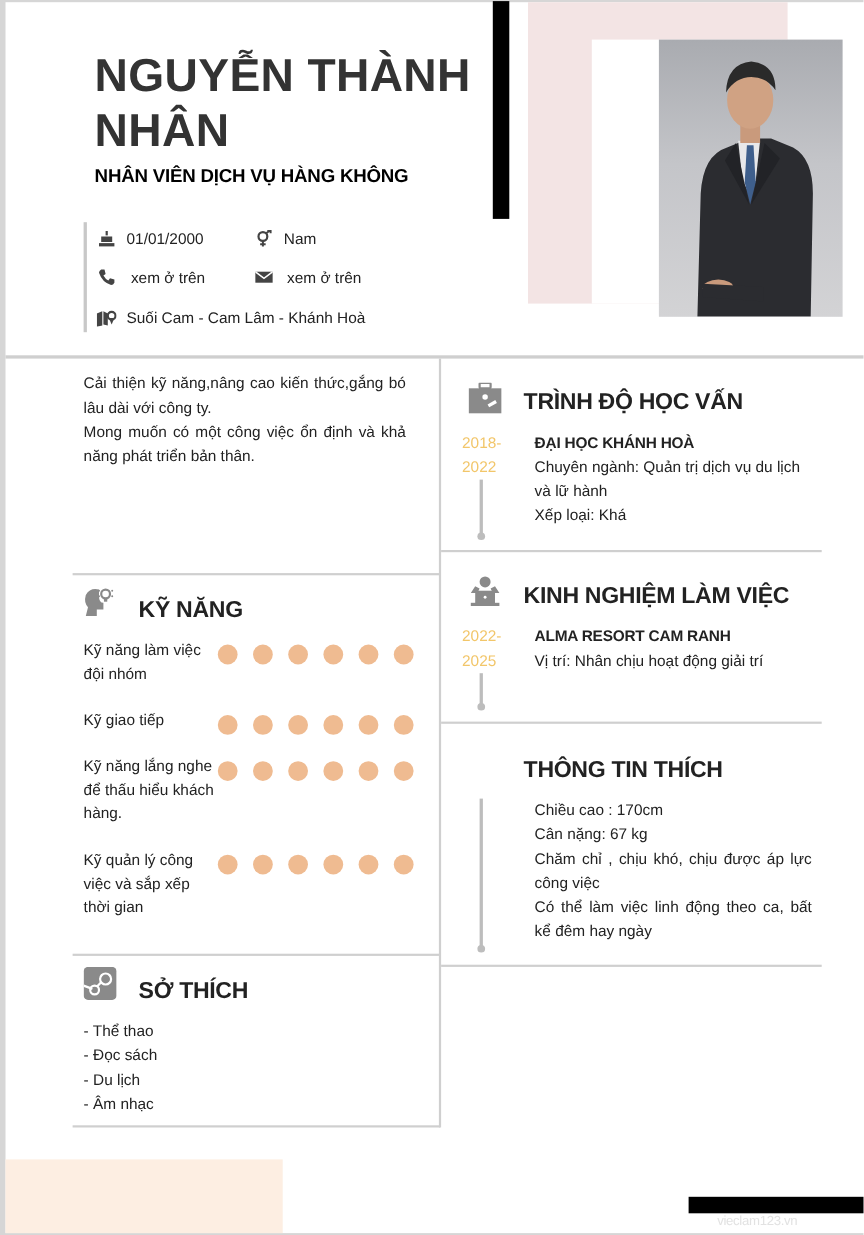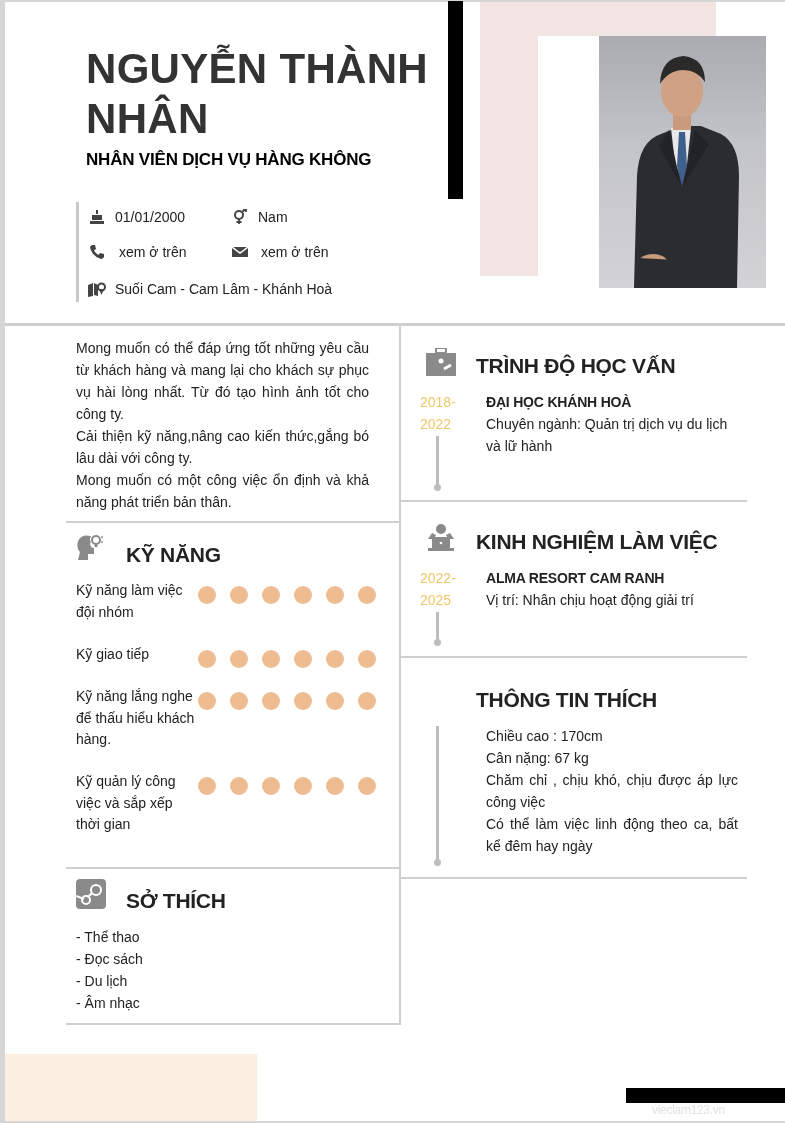--- a/index.html
+++ b/index.html
@@ -138,21 +138,20 @@
         <path d="M11 8 L13.5 14 L16 8" fill="#444"></path>
       </svg>
   </span>
   <span>Suối Cam - Cam Lâm - Khánh Hoà</span>
 </div>
 
 <div class="hdivider" style="left:5px; top:323px; width:780px; height:3px;"></div>
 <div class="vdivider" style="left:399px; top:326px; width:2px; height:699px;"></div>
 
 <div class="objective">
-  <p>Mong muốn có thể đáp ứng tốt những yêu cầu từ khách hàng và mang lại cho khách sự phục vụ hài lòng nhất. Từ đó tạo hình ảnh tốt cho công ty.</p>
   <p>Cải thiện kỹ năng,nâng cao kiến thức,gắng bó lâu dài với công ty.</p>
   <p>Mong muốn có một công việc ổn định và khả năng phát triển bản thân.</p>
 </div>
 
 <div class="hdivider" style="left:66px; top:521px; width:334px; height:2px;"></div>
 
 <div class="sec-icon" style="left:76px; top:532px;">
   <svg width="30" height="30" viewBox="0 0 30 30">
       <path d="M2 28 L4 20 Q0 16 2 9 Q6 2 14 4 L14 10 Q14 16 18 16 L18 22 L12 22 L12 28 Z" fill="#8a8a8a"></path>
       <circle cx="20" cy="8" r="4" fill="none" stroke="#8a8a8a" stroke-width="2"></circle>
@@ -236,20 +235,21 @@
 
 <div class="years" style="top:391px;">
   <div>2018-</div>
   <div>2022</div>
 </div>
 <div class="timeline-line" style="left:436px; top:436px; height:50px;"></div>
 <div class="timeline-dot" style="left:434px; top:484px;"></div>
 <div class="entry" style="top:391px;">
   <p class="org">ĐẠI HỌC KHÁNH HOÀ</p>
   <p>Chuyên ngành: Quản trị dịch vụ du lịch và lữ hành</p>
+  <p>Xếp loại: Khá</p>
 </div>
 
 <div class="hdivider" style="left:401px; top:500px; width:346px; height:2px;"></div>
 
 <div class="sec-icon" style="left:426px; top:523px;">
   <svg width="30" height="28" viewBox="0 0 30 28">
       <circle cx="15" cy="6" r="5" fill="#8a8a8a"></circle>
       <path d="M2 16 L6 10 L10 12 L8 16 Z M28 16 L24 10 L20 12 L22 16 Z" fill="#8a8a8a"></path>
       <rect x="6" y="14" width="18" height="12" fill="#8a8a8a"></rect>
       <rect x="2" y="25" width="26" height="3" fill="#8a8a8a"></rect>

